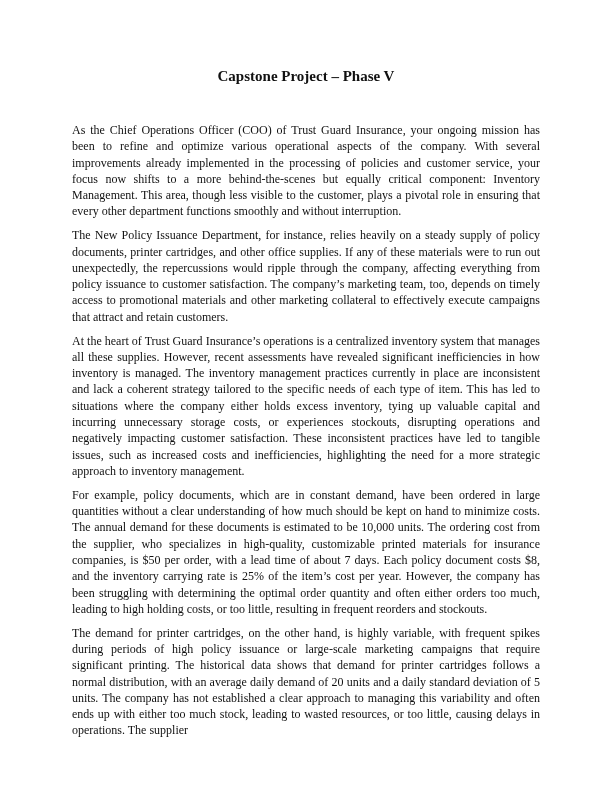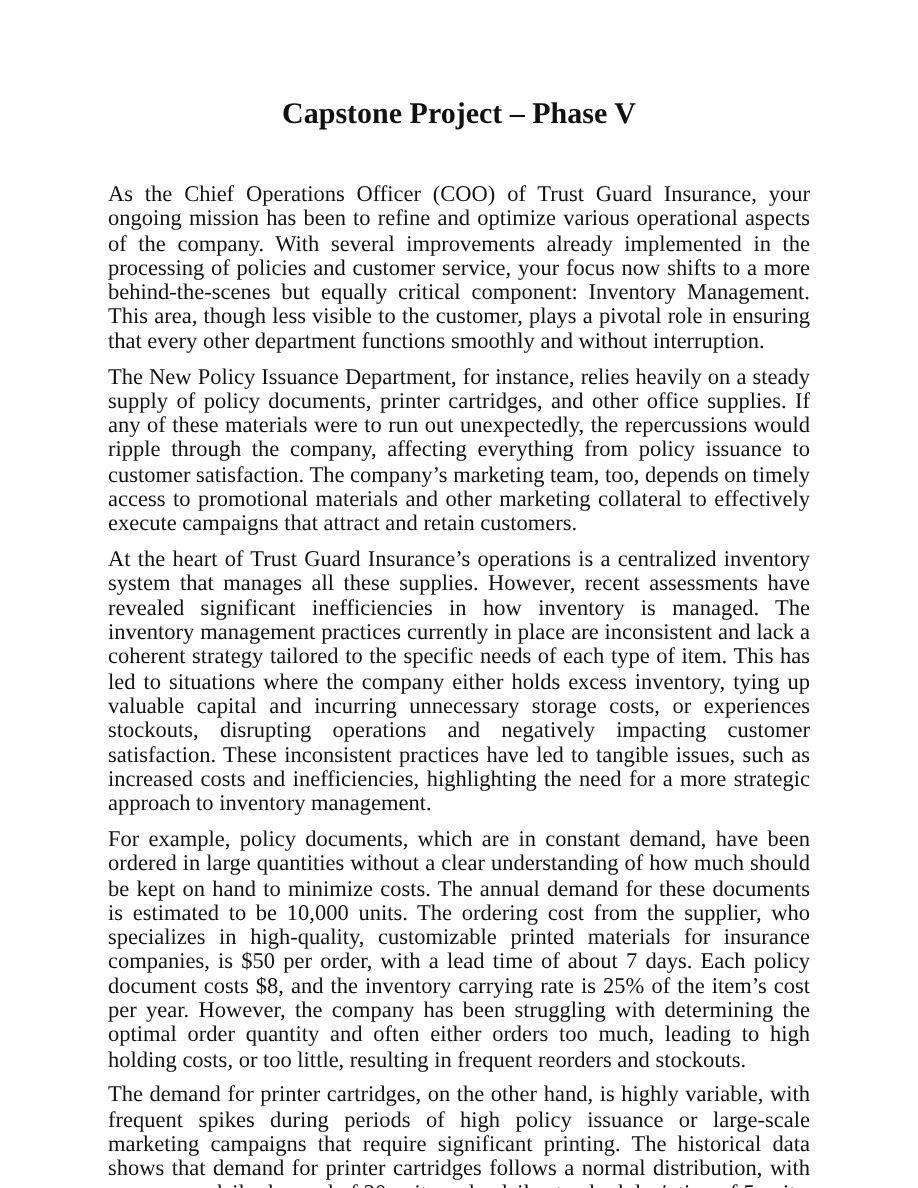--- a/index.html
+++ b/index.html
@@ -23,33 +23,33 @@
       height: 792px;
       background: #ffffff;
     }
     .title {
       position: absolute;
       top: 66px;
       left: 0;
       width: 612px;
       text-align: center;
       font-weight: bold;
-      font-size: 20px;
+      font-size: 15px;
       line-height: 20px;
       margin: 0;
     }
     .body-text {
       position: absolute;
       left: 72px;
       top: 122px;
       width: 468px;
     }
     .para {
       margin: 0 0 7.5px 0;
-      font-size: 15px;
+      font-size: 12px;
       line-height: 16.3px;
       text-align: justify;
       text-justify: inter-word;
       hyphens: none;
     }
   </style>
 </head>
 <body>
 
 <div class="page">

